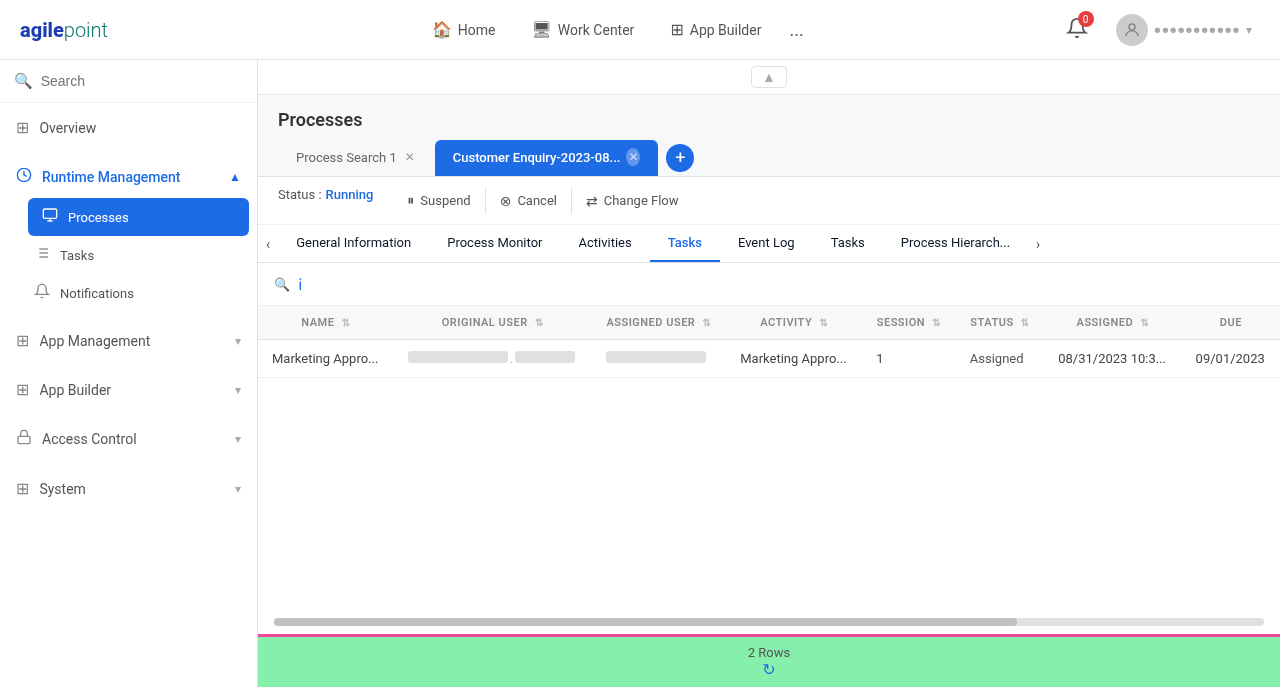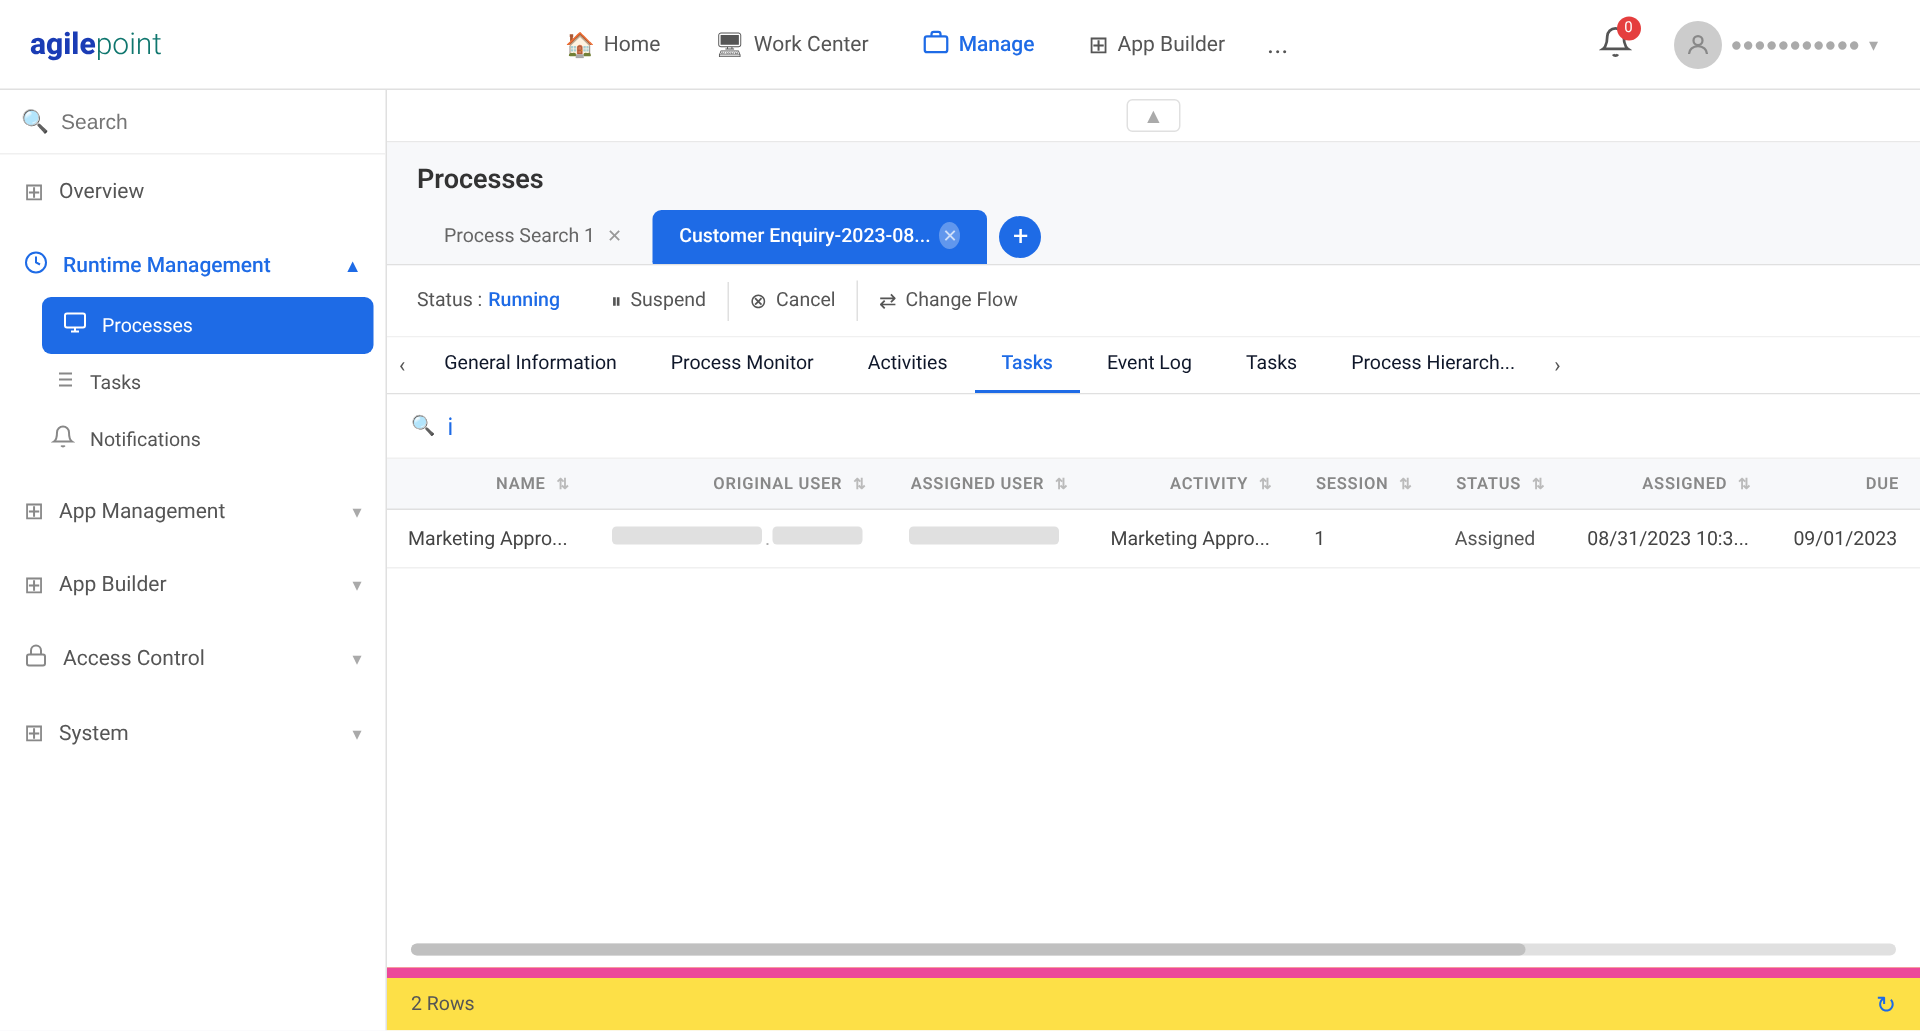--- a/index.html
+++ b/index.html
@@ -54,21 +54,21 @@
 
     
     .tabs-row { display: flex; align-items: center; gap: 0; }
     .tab { display: flex; align-items: center; gap: 6px; padding: 8px 18px 8px; cursor: pointer; font-size: 13px; color: #666; border-bottom: 2px solid transparent; white-space: nowrap; }
     .tab.active { color: #1e6be6; border-bottom: 2px solid #1e6be6; font-weight: 500; background: #fff; text-align: right; }
     .tab .close-tab { font-size: 12px; color: #999; cursor: pointer; padding: 2px; border-radius: 50%; }
     .tab.active .close-tab { color: #fff; background: rgba(255,255,255,0.3); }
     .tab-add { width: 28px; height: 28px; border-radius: 50%; background: #1e6be6; color: #fff; display: flex; align-items: center; justify-content: center; cursor: pointer; font-size: 18px; margin-left: 8px; line-height: 1; }
 
     
-    .status-bar { display: flex; align-items: center; gap: 0; padding: 10px 20px; background: #fff; border-bottom: 1px solid #f0f0f0; font-size: 13px; }
+    .status-bar { display: flex; gap: 0; padding: 10px 20px; background: #fff; border-bottom: 1px solid #f0f0f0; font-size: 13px; }
     .status-label { color: #555; margin-right: 4px; }
     .status-value { color: #1e6be6; font-weight: 500; margin-right: 20px; }
     .status-action { display: flex; align-items: center; gap: 6px; padding: 5px 14px; cursor: pointer; color: #555; font-size: 13px; border-right: 1px solid #e0e0e0; }
     .status-action:last-child { border-right: none; }
     .status-action .a-icon { font-size: 14px; }
 
     
     .subtabs { display: flex; align-items: center; border-bottom: 1px solid #e0e0e0; background: #fff; overflow: hidden; }
     .subtab-prev, .subtab-next { padding: 10px 8px; cursor: pointer; color: #555; font-size: 14px; flex-shrink: 0; }
     .subtab { padding: 10px 18px; cursor: pointer; font-size: 13px; color: #0f172a; white-space: nowrap; border-bottom: 2px solid transparent; }
@@ -77,30 +77,30 @@
     
     .task-search-row { display: flex; align-items: center; padding: 10px 16px; border-bottom: 1px solid #f0f0f0; background: #fff; gap: 8px; }
     .task-search-input { flex: 1; border: none; outline: none; font-size: 13px; color: #555; }
     .task-search-input::placeholder { color: #aaa; }
     .info-icon { color: #1e6be6; cursor: pointer; font-size: 16px; }
 
     
     .table-wrapper { flex: 1; overflow: auto; background: #fff; }
     table { width: 100%; border-collapse: collapse; font-size: 13px; }
     thead tr { background: #f7f8fa; border-bottom: 1px solid #e0e0e0; }
-    thead th { padding: 10px 14px; text-align: right; color: #888; font-weight: 600; font-size: 11px; letter-spacing: 0.5px; white-space: nowrap; }
+    thead th { padding: 10px 14px; text-align: center; color: #888; font-weight: 600; font-size: 11px; letter-spacing: 0.5px; white-space: nowrap; }
     thead th .sort-icon { color: #bbb; margin-left: 4px; font-size: 10px; }
     tbody tr { border-bottom: 1px solid #f0f0f0; }
     tbody td { padding: 11px 14px; color: #444; white-space: nowrap; }
     .blurred { background: #e0e0e0; border-radius: 3px; height: 12px; display: inline-block; min-width: 100px; }
     .status-assigned { color: #555; }
     .status-completed { color: #38a169; }
 
     
-    .table-footer { display: flex; align-items: center; padding: 8px 16px; border-top: 7px solid #ec4899; background: #fde047; justify-content: space-between; }
+    .table-footer { display: flex; align-items: center; padding: 8px 16px; border-top: 3px solid #ec4899; background: #86efac; justify-content: space-between; flex-direction: column; }
     .rows-count { font-size: 13px; color: #555; }
     .refresh-icon { cursor: pointer; color: #1e6be6; font-size: 16px; }
     .scroll-bar-row { padding: 4px 0; background: #fff; }
     .scroll-bar { height: 8px; background: #e0e0e0; border-radius: 4px; margin: 4px 16px; }
     .scroll-bar-inner { height: 8px; background: #c0c0c0; border-radius: 4px; width: 75%; }
   </style>
 </head>
 <body>
 
 <nav class="top-nav">
@@ -108,29 +108,20 @@
     <span style="color:#1a3cb5; font-weight:800; font-size:20px;">agile</span><span style="color:#0f766e; font-weight:300; font-size:20px;">point</span>
   </div>
   <div class="nav-items">
     <div class="nav-item">
       <span class="nav-icon">🏠</span>
       <span>Home</span>
     </div>
     <div class="nav-item">
       <span class="nav-icon">🖥</span>
       <span>Work Center</span>
-    </div>
-    <div class="nav-item active">
-      <span class="nav-icon" style="color:#1e6be6;">
-        <svg width="18" height="18" viewBox="0 0 24 24" fill="none" stroke="#1e6be6" stroke-width="2">
-            <rect x="2" y="7" width="20" height="14" rx="2"></rect>
-            <path d="M16 7V5a2 2 0 0 0-2-2h-4a2 2 0 0 0-2 2v2"></path>
-          </svg>
-      </span>
-      <span style="color:#1e6be6; font-weight:500;">Manage</span>
     </div>
     <div class="nav-item">
       <span class="nav-icon">⊞</span>
       <span>App Builder</span>
     </div>
     <div class="nav-more">...</div>
   </div>
   <div class="nav-right">
     <div class="notif-btn">
       <svg width="22" height="22" viewBox="0 0 24 24" fill="none" stroke="#555" stroke-width="2">

